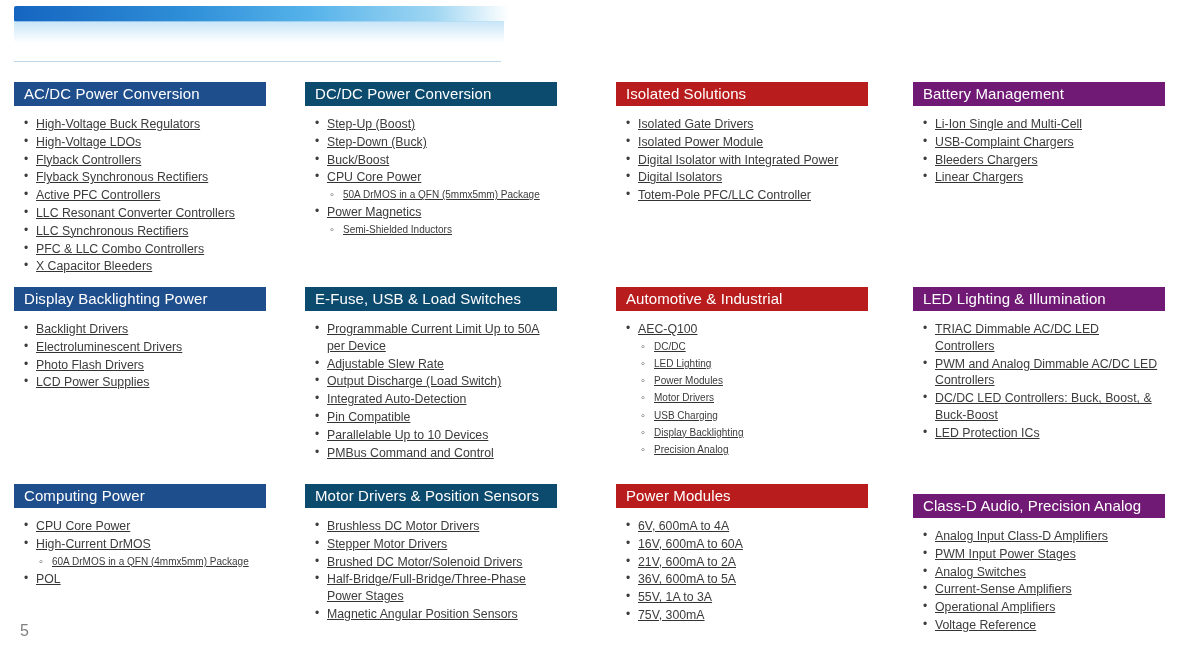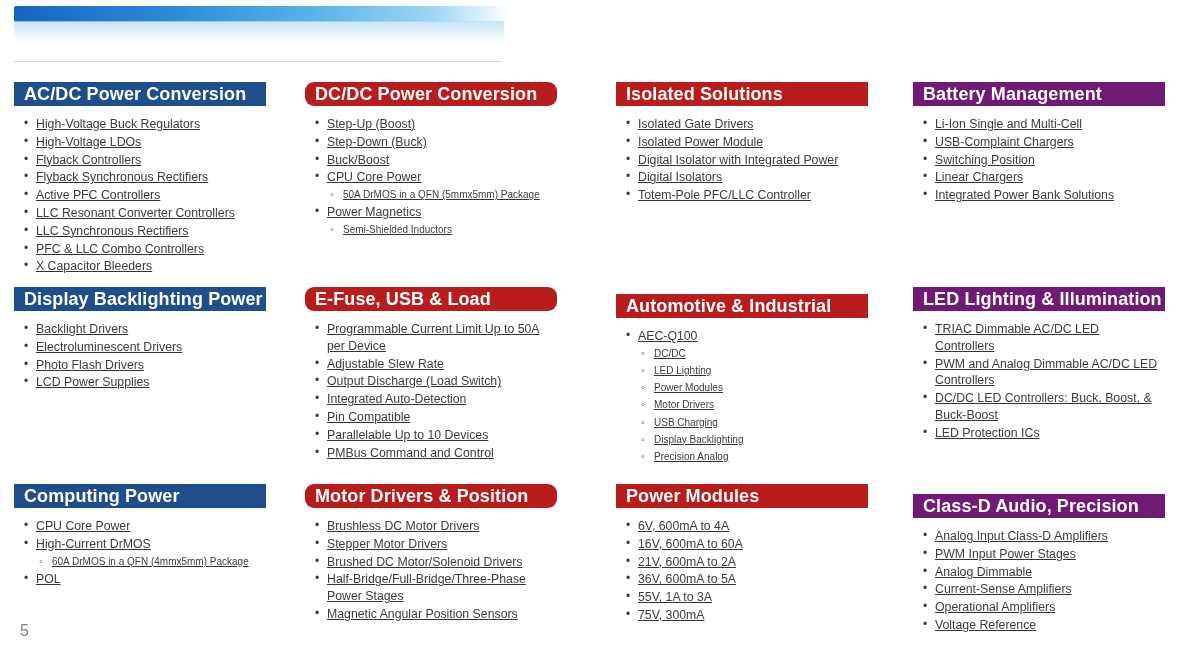--- a/index.html
+++ b/index.html
@@ -58,27 +58,27 @@
     width: 1193px;
   }
   .panel {
     position: absolute;
   }
   .panel-header {
     height: 24px;
     line-height: 24px;
     padding: 0 0 0 10px;
     color: #ffffff;
-    font-size: 18px;
-    font-weight: bold;
+    font-size: 15px;
+    font-weight: normal;
     letter-spacing: 0.1px;
     box-sizing: border-box;
   }
   .h-darkblue { background: #1f4e8c; }
-  .h-blue     { background: #b91c1c; border-radius: 9px; }
+  .h-blue     { background: #0c4a6e; }
   .h-lightblue{ background: #b91c1c; }
   .h-gray     { background: #701a75; }
 
   .panel-body {
     padding: 10px 4px 0 6px;
     text-decoration: underline;
   }
   ul.lvl1 {
     margin: 0;
     padding: 0;
@@ -183,23 +183,22 @@
           <li><span>Totem-Pole PFC/LLC Controller</span></li>
         </ul>
       </div>
     </div>
     <div class="panel" style="left: 913px; top: 0px; width: 252px;">
       <div class="panel-header h-gray">Battery Management</div>
       <div class="panel-body">
         <ul class="lvl1">
           <li><span>Li-Ion Single and Multi-Cell</span></li>
           <li><span>USB-Complaint Chargers</span></li>
-          <li><span>Switching Position</span></li>
+          <li><span>Bleeders Chargers</span></li>
           <li><span>Linear Chargers</span></li>
-          <li><span>Integrated Power Bank Solutions</span></li>
         </ul>
       </div>
     </div>
     <div class="panel" style="left: 14px; top: 205px; width: 252px;">
       <div class="panel-header h-darkblue">Display Backlighting Power</div>
       <div class="panel-body">
         <ul class="lvl1">
           <li><span>Backlight Drivers</span></li>
           <li><span>Electroluminescent Drivers</span></li>
           <li><span>Photo Flash Drivers</span></li>
@@ -214,21 +213,21 @@
           <li><span>Programmable Current Limit Up to 50A per Device</span></li>
           <li><span>Adjustable Slew Rate</span></li>
           <li><span>Output Discharge (Load Switch)</span></li>
           <li><span>Integrated Auto-Detection</span></li>
           <li><span>Pin Compatible</span></li>
           <li><span>Parallelable Up to 10 Devices</span></li>
           <li><span>PMBus Command and Control</span></li>
         </ul>
       </div>
     </div>
-    <div class="panel" style="left: 616px; top: 212px; width: 252px;">
+    <div class="panel" style="left: 616px; top: 205px; width: 252px;">
       <div class="panel-header h-lightblue">Automotive &amp; Industrial</div>
       <div class="panel-body">
         <ul class="lvl1">
           <li><span>AEC-Q100</span><ul class="lvl2">
               <li>DC/DC</li>
               <li>LED Lighting</li>
               <li>Power Modules</li>
               <li>Motor Drivers</li>
               <li>USB Charging</li>
               <li>Display Backlighting</li>
@@ -284,21 +283,21 @@
           <li><span>75V, 300mA</span></li>
         </ul>
       </div>
     </div>
     <div class="panel" style="left: 913px; top: 412px; width: 252px;">
       <div class="panel-header h-gray">Class-D Audio, Precision Analog</div>
       <div class="panel-body">
         <ul class="lvl1">
           <li><span>Analog Input Class-D Amplifiers</span></li>
           <li><span>PWM Input Power Stages</span></li>
-          <li><span>Analog Dimmable</span></li>
+          <li><span>Analog Switches</span></li>
           <li><span>Current-Sense Amplifiers</span></li>
           <li><span>Operational Amplifiers</span></li>
           <li><span>Voltage Reference</span></li>
         </ul>
       </div>
     </div>
   </div>
 
 <div class="page-number">5</div>
 

